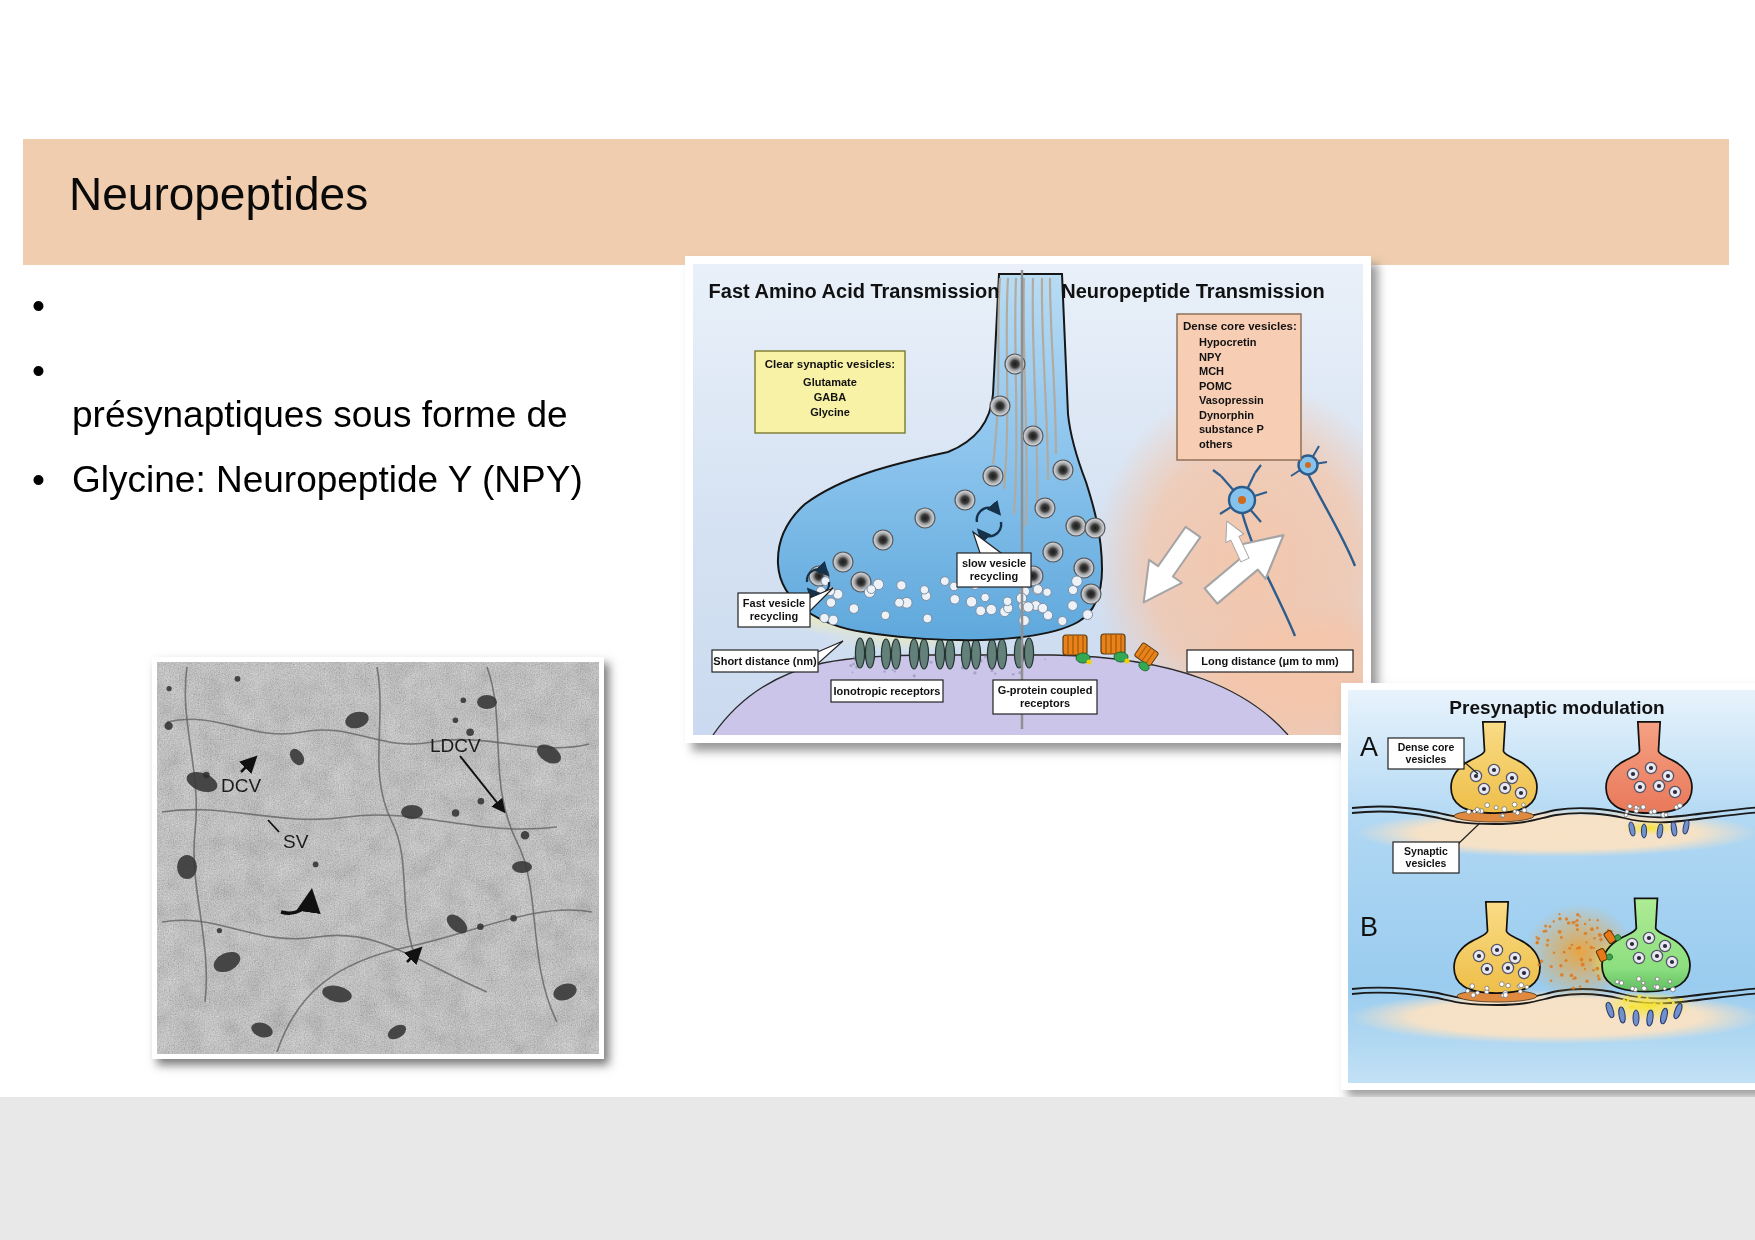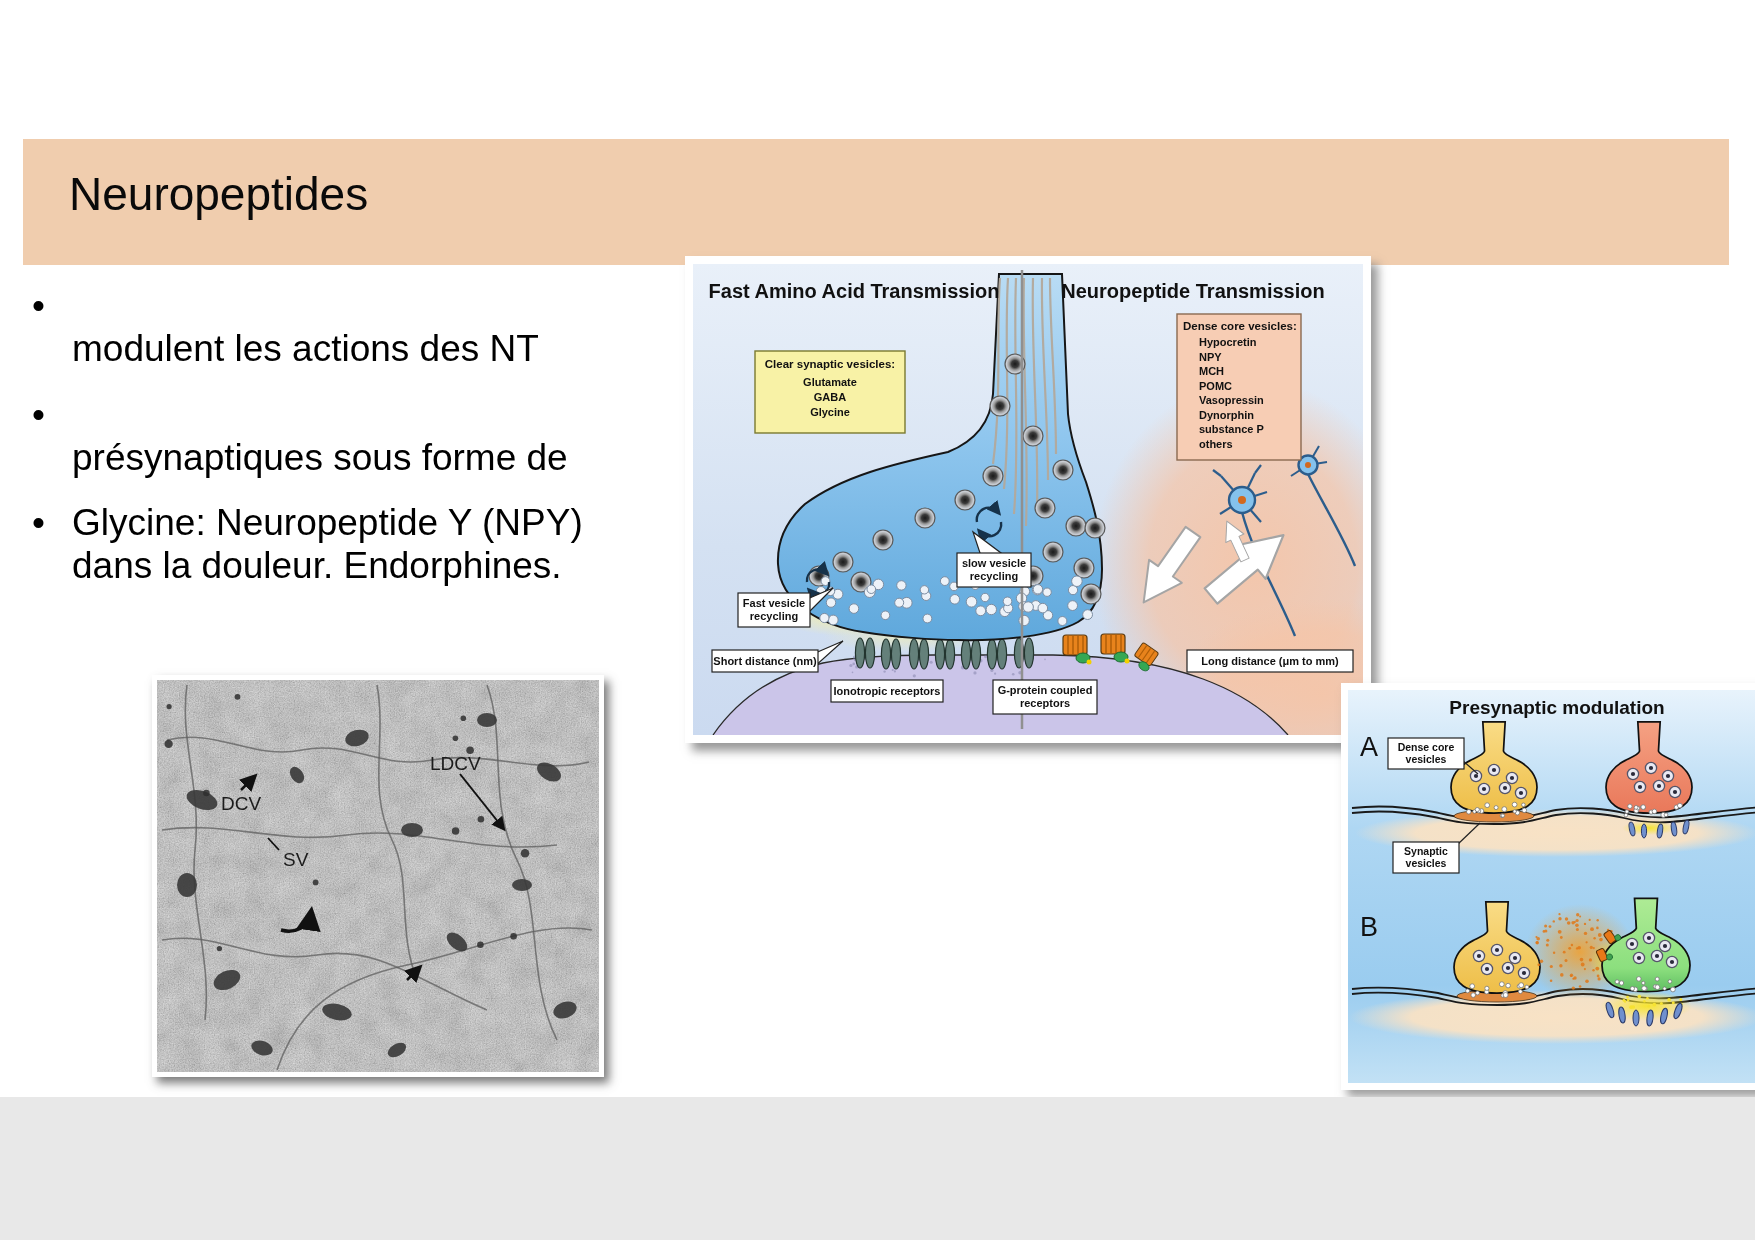--- a/index.html
+++ b/index.html
@@ -4,21 +4,21 @@
 <style>
   html,body{margin:0;padding:0;background:#e8e8e8;}
   .slide{position:relative;width:1755px;height:1097px;background:#ffffff;overflow:hidden;
          font-family:"Liberation Sans", sans-serif;color:#000;}
   .banner{position:absolute;left:23px;top:139px;width:1706px;height:126px;background:#F0CDAE;}
   .banner h1{margin:0;padding:28px 0 0 46px;font-size:46px;font-weight:400;color:#0a0a0a;letter-spacing:0;}
   .bullets{position:absolute;left:32px;top:284px;width:648px;}
   .bullet{display:flex;margin-bottom:22px;font-size:37px;line-height:1.17;}
   .bullet .mark{width:40px;flex:0 0 40px;}
   .panel{position:absolute;background:#ffffff;}
-  .em-panel{left:152px;top:675px;width:442px;height:392px;padding:5px;
+  .em-panel{left:152px;top:657px;width:442px;height:392px;padding:5px;
             box-shadow:5px 6px 9px rgba(90,90,90,.8);}
   .d1-panel{left:685px;top:256px;width:670px;height:471px;padding:8px;
             box-shadow:7px 8px 9px rgba(120,120,120,.75);text-align:center;}
   .d2-panel{left:1341px;top:683px;width:418px;height:393px;padding:7px;
             box-shadow:6px 7px 9px rgba(120,120,120,.7);}
   svg{display:block;}
   svg text{font-family:"Liberation Sans", sans-serif;}
   .hdr{font-size:20px;font-weight:bold;fill:#111;text-anchor:middle;}
   .boxtitle{font-size:11.5px;font-weight:bold;fill:#111;}
   .boxitem{font-size:11px;font-weight:bold;fill:#111;}
@@ -46,35 +46,33 @@
 
   <header class="banner">
     <h1>Neuropeptides</h1>
   </header>
 
   <div class="bullets">
     <div class="bullet">
       <span class="mark">•</span>
       <span>
         <br>
-        <span>modulent les actions des NT</span>
       </span>
     </div>
     <div class="bullet">
       <span class="mark">•</span>
       <span>
         <br>
         <span>présynaptiques sous forme de</span><br>
       </span>
     </div>
     <div class="bullet">
       <span class="mark">•</span>
       <span>
         <span>Glycine: Neuropeptide Y (NPY)</span><br>
-        <span>dans la douleur. Endorphines.</span>
       </span>
     </div>
   </div>
 
   <figure class="panel em-panel" style="margin:0;">
     <svg width="442" height="392" viewBox="0 0 442 392">
       <defs>
         <filter id="emFine" x="0" y="0" width="100%" height="100%">
           <feTurbulence type="fractalNoise" baseFrequency="0.8" numOctaves="2" seed="7" stitchTiles="stitch"></feTurbulence>
           <feColorMatrix type="saturate" values="0"></feColorMatrix>

